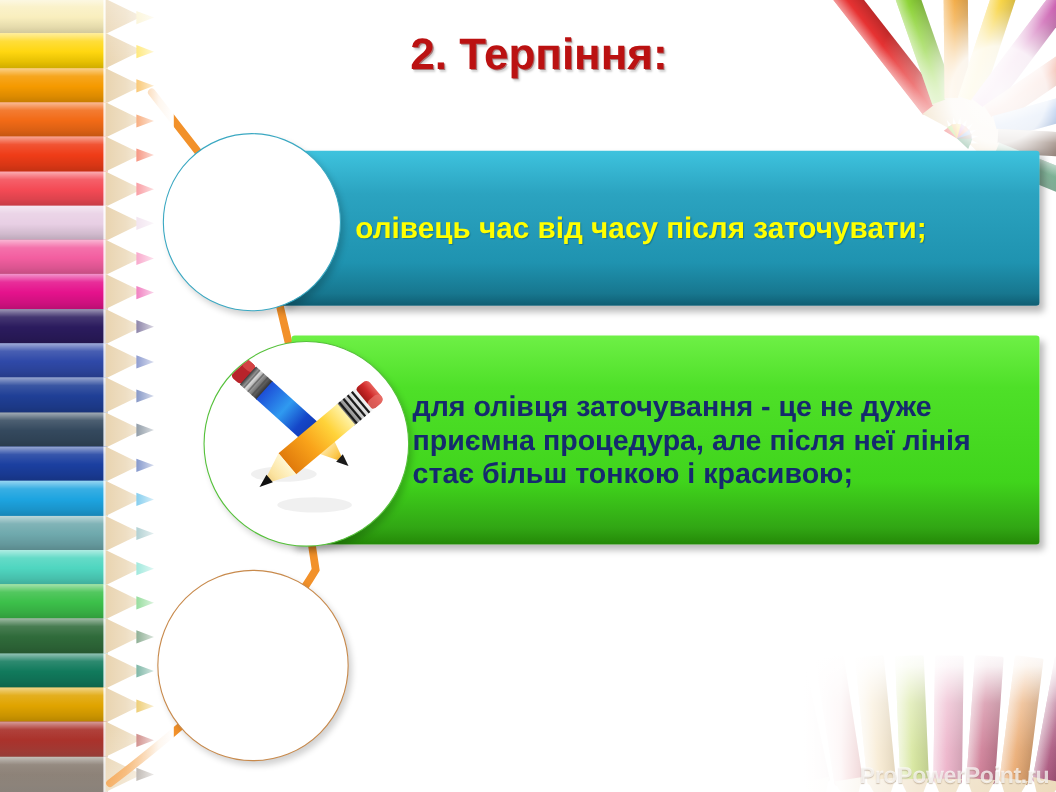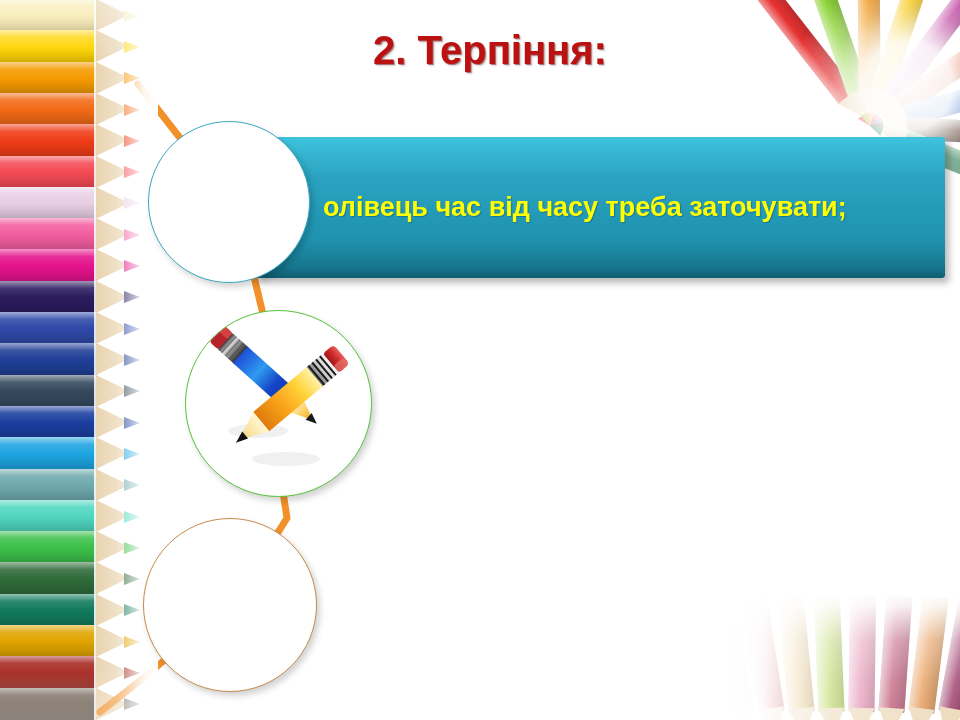--- a/index.html
+++ b/index.html
@@ -593,23 +593,26 @@
 
   <svg class="connector" viewBox="0 0 960 720" xmlns="http://www.w3.org/2000/svg">
     <path d="M 138 84 L 205 170 Q 243 218 252 268 L 262 310
              Q 272 355 276 400 Q 281 455 283 492
              L 287 518
              Q 262 560 215 612
              Q 175 655 100 712" fill="none" stroke="#f2912a" stroke-width="7" stroke-linecap="round"></path>
   </svg>
 
   <div class="box" id="box1">
-    <div class="txt">олівець час від часу треба заточувати;</div>
+    <div class="txt">олівець час від часу після заточувати;</div>
   </div>
 
+  <div class="box" id="box2">
+    <div class="txt">для олівця заточування - це не дуже приємна процедура, але після неї лінія стає більш тонкою і красивою;</div>
+  </div>
 
 
   <div class="circ" id="circ1">
     <div class="circ-art"></div>
   </div>
 
   <div class="circ" id="circ2">
     <svg class="circ-art" viewBox="0 0 185 185" xmlns="http://www.w3.org/2000/svg">
       <defs>
         <linearGradient id="blueBody" x1="0" y1="0" x2="1" y2="0">
@@ -689,14 +692,15 @@
         <polygon points="114,1 114,10 126,5.5" fill="#111"></polygon>
       </g>
       <ellipse cx="100" cy="148" rx="34" ry="7" fill="#000" opacity="0.06"></ellipse>
     </svg>
   </div>
 
   <div class="circ" id="circ3">
     <div class="circ-art"></div>
   </div>
 
+  <div class="watermark">ProPowerPoint.ru</div>
 
 </div>
 
 </body></html>

